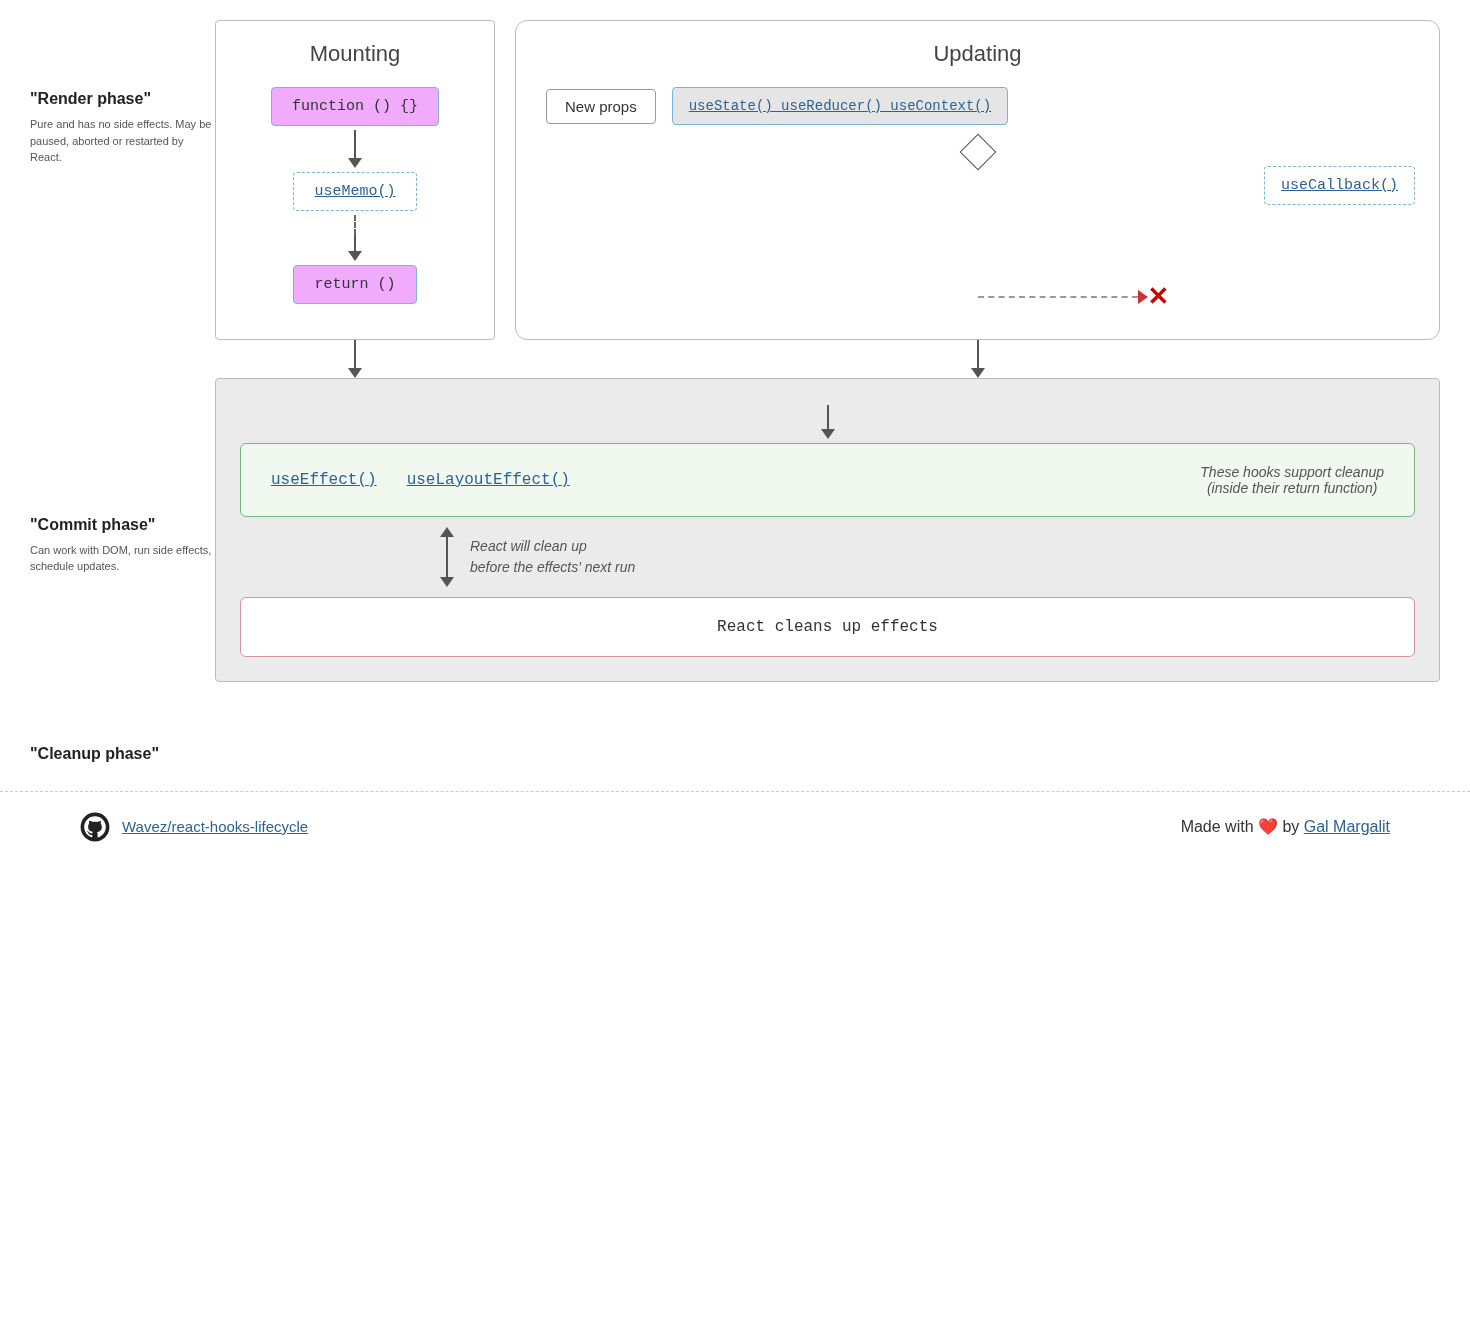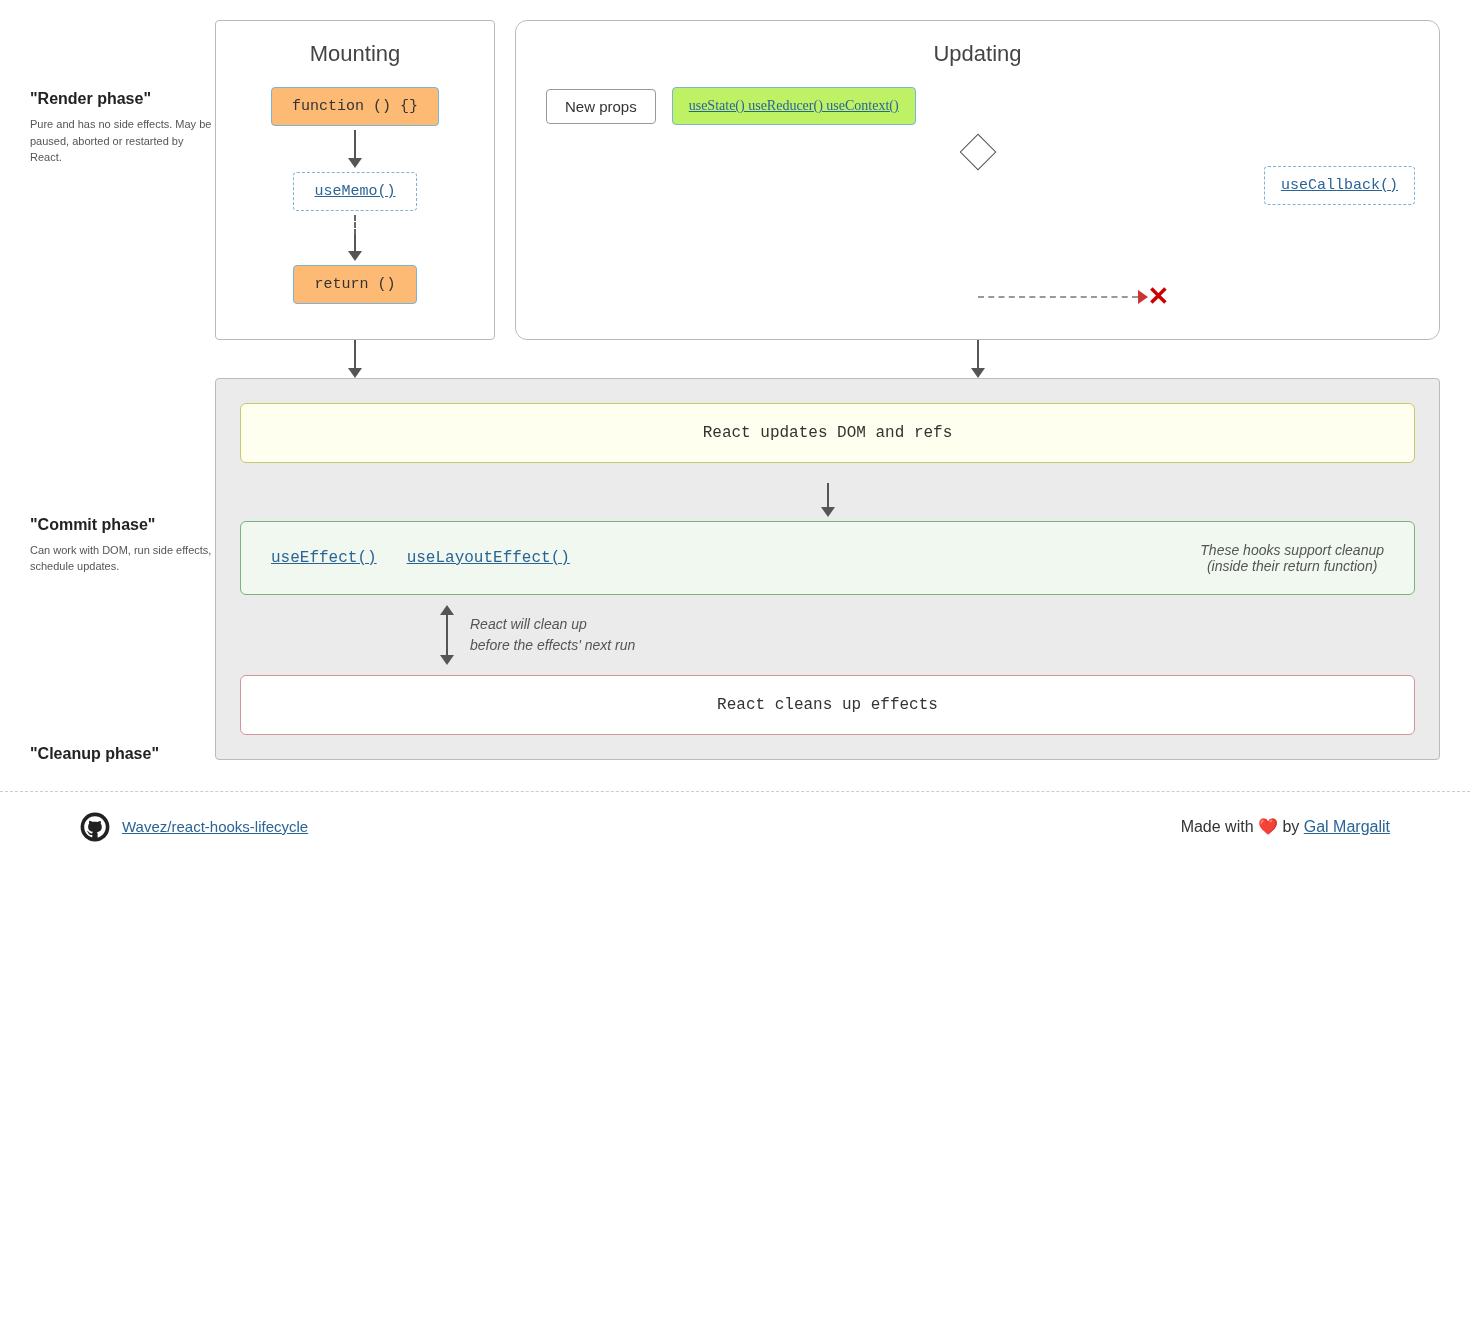--- a/index.html
+++ b/index.html
@@ -76,21 +76,21 @@
     }
 
     
     .flow-node {
       border: 1.5px solid #7ab4d6;
       border-radius: 4px;
       padding: 10px 20px;
       font-family: 'Courier New', monospace;
       font-size: 15px;
       color: #333;
-      background: #fdba74;
+      background: #f0abfc;
       text-align: center;
       display: inline-block;
     }
     .flow-node-dashed {
       border: 1.5px dashed #7ab4d6;
       border-radius: 4px;
       padding: 10px 20px;
       font-family: 'Courier New', monospace;
       font-size: 15px;
       color: #2a6496;
@@ -308,21 +308,21 @@
 
             <div class="flow-node">return ()</div>
           </div>
         </div>
 
         <div class="updating-box" style="position:relative; min-height: 320px;">
           <div class="box-title">Updating</div>
 
           <div style="display:flex; align-items:center; gap: 16px; margin-bottom: 0;">
             <div class="flow-node-plain">New props</div>
-            <div style="border: 1.5px solid #7ab4d6; border-radius: 4px; padding: 10px 16px; font-family: Liberation Serif, serif; font-size: 14px; color: #2a6496; background:#bef264; text-decoration:underline;">useState() useReducer() useContext()</div>
+            <div style="border: 1.5px solid #7ab4d6; border-radius: 4px; padding: 10px 16px; font-family: Liberation Mono, monospace; font-size: 14px; color: #2a6496; background:#e5e5e5; text-decoration:underline;">useState() useReducer() useContext()</div>
           </div>
 
           <div class="diamond-container" style="margin-top: 14px;">
             <div style="width:26px; height:26px; border:1.5px solid #555; transform:rotate(45deg); background:#fff;"></div>
           </div>
 
           <div style="position:absolute; right:24px; top:145px; border:1.5px dashed #7ab4d6; border-radius:4px; padding:10px 16px; font-family:'Courier New',monospace; font-size:15px; color:#2a6496; text-decoration:underline; background:#fff;">useCallback()</div>
 
           <div style="position:absolute; left: 50%; top: 260px; display:flex; align-items:center;">
             <div style="width: 160px; height:2px; border-top: 2px dashed #999;"></div>
@@ -345,23 +345,20 @@
         <div style="flex:1; display:flex; justify-content:center;">
           <div style="display:flex; flex-direction:column; align-items:center;">
             <div style="width:2px; height:28px; background:#555;"></div>
             <div style="width:0;height:0;border-left:7px solid transparent;border-right:7px solid transparent;border-top:10px solid #555;"></div>
           </div>
         </div>
       </div>
 
       <div style="border: 1.5px solid #bbb; border-radius:4px; background:#ebebeb; padding: 24px 24px 24px 24px;">
 
-        <div class="dom-update-box">
-          <span>React updates DOM and refs</span>
-        </div>
 
         <div style="display:flex; justify-content:center; margin: 2px 0 4px 0;">
           <div style="display:flex;flex-direction:column;align-items:center;">
             <div style="width:2px;height:24px;background:#555;"></div>
             <div style="width:0;height:0;border-left:7px solid transparent;border-right:7px solid transparent;border-top:10px solid #555;"></div>
           </div>
         </div>
 
         <div class="useeffect-box">
           <div class="useeffect-links">

